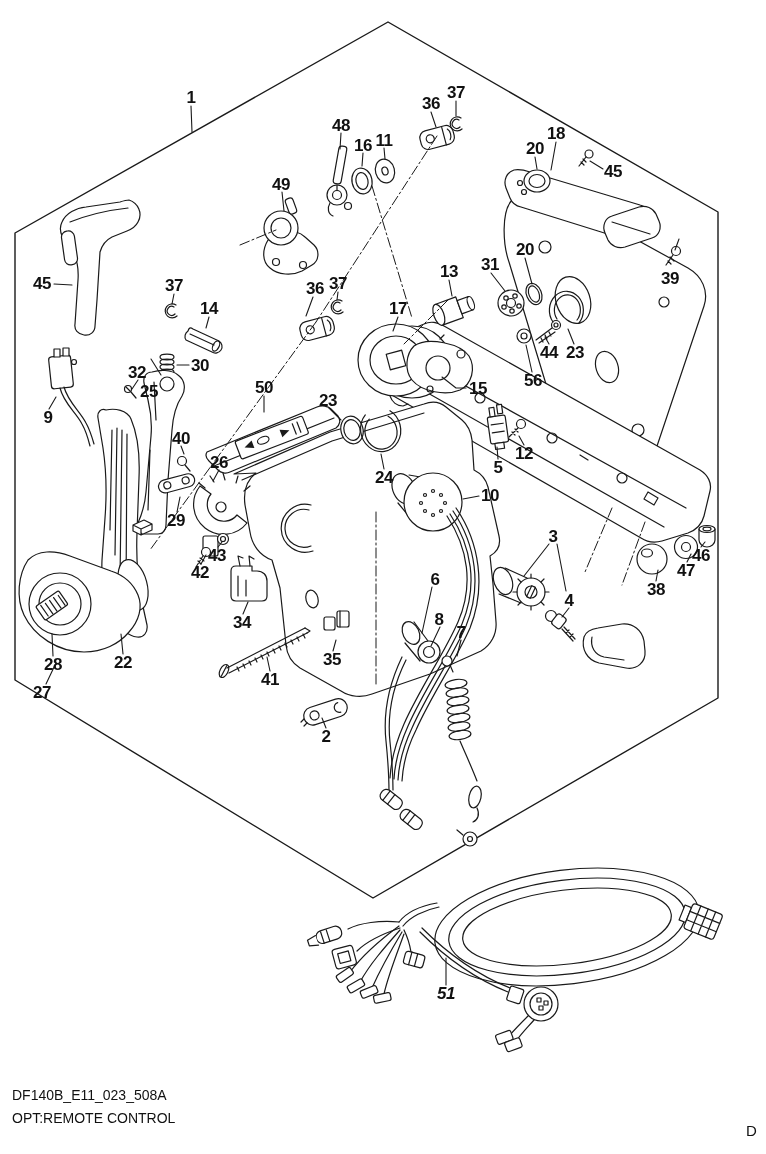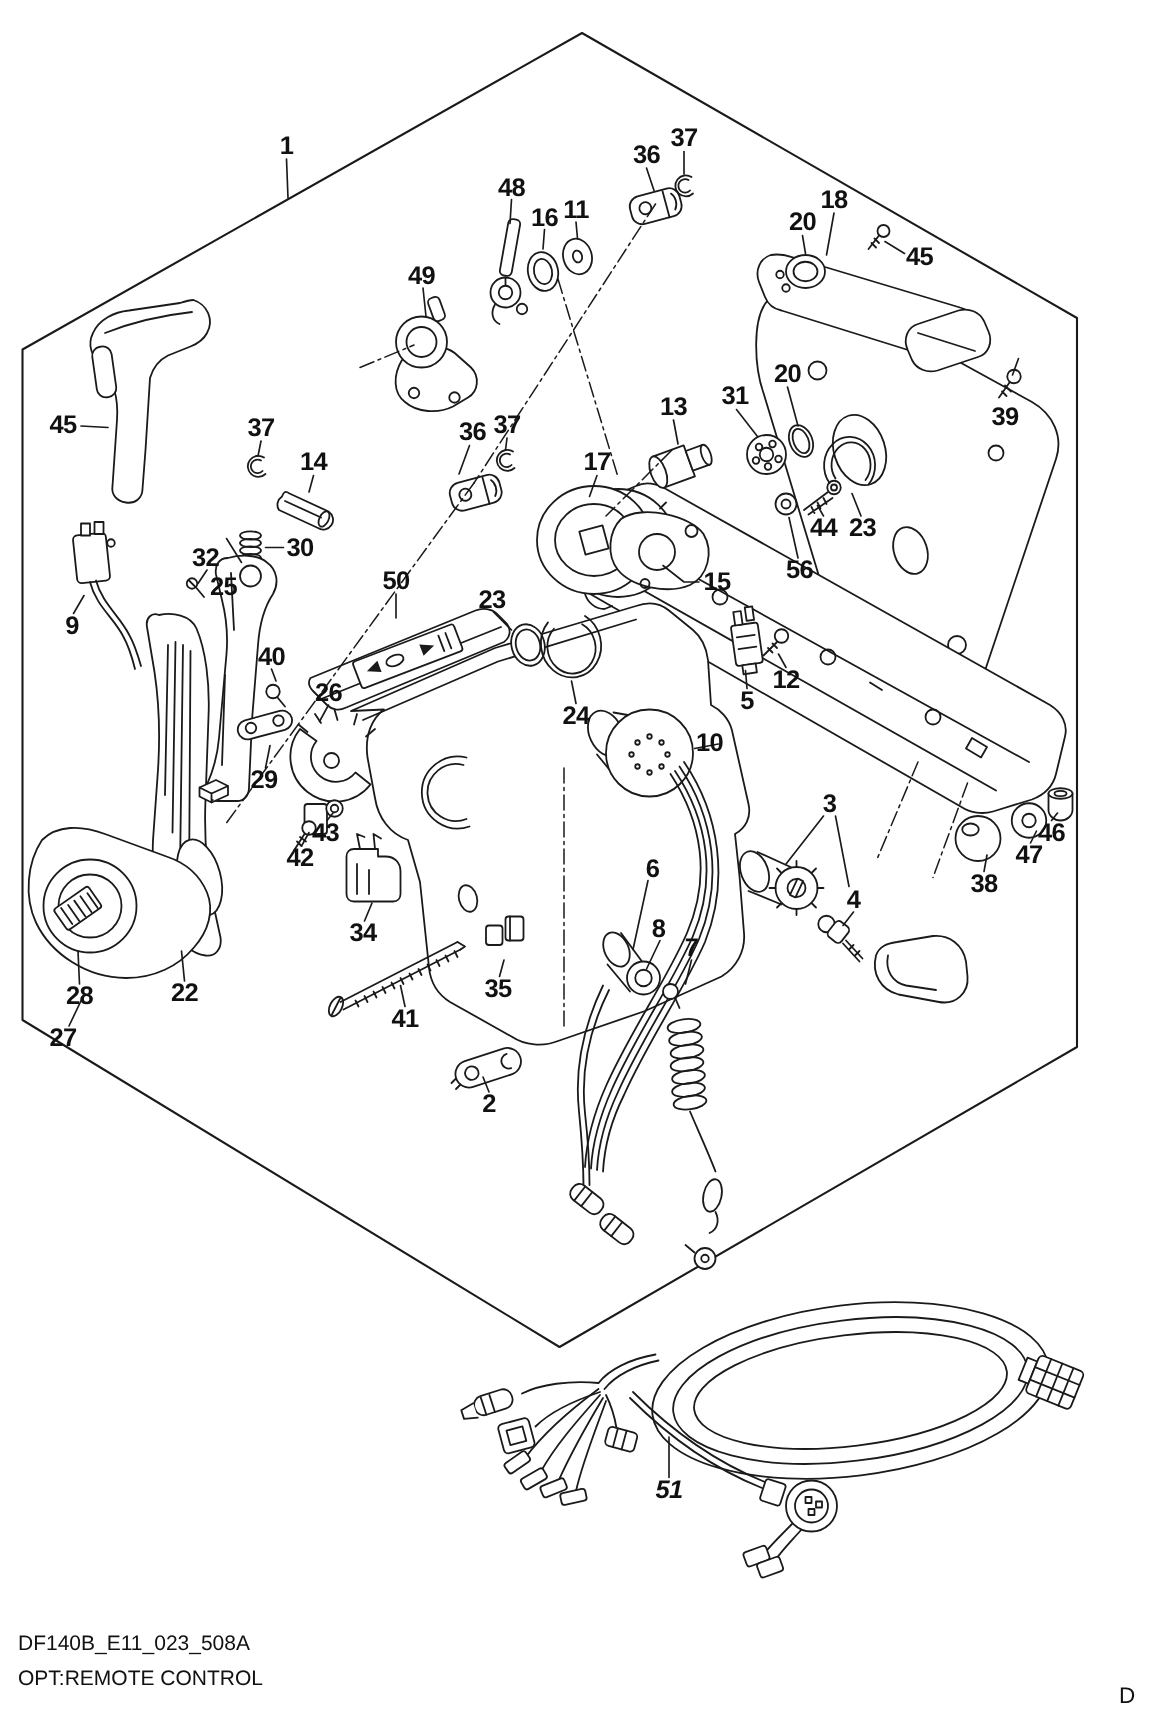--- a/index.html
+++ b/index.html
@@ -591,21 +591,21 @@
       <div class="callout" style="left: 549px; top: 352px;">44</div>
       <div class="callout" style="left: 575px; top: 352px;">23</div>
       <div class="callout" style="left: 533px; top: 380px;">56</div>
       <div class="callout" style="left: 478px; top: 388px;">15</div>
       <div class="callout" style="left: 48px; top: 417px;">9</div>
       <div class="callout" style="left: 181px; top: 438px;">40</div>
       <div class="callout" style="left: 219px; top: 462px;">26</div>
       <div class="callout" style="left: 384px; top: 477px;">24</div>
       <div class="callout" style="left: 524px; top: 453px;">12</div>
       <div class="callout" style="left: 498px; top: 467px;">5</div>
-      <div class="callout" style="left: 473px; top: 495px;">10</div>
+      <div class="callout" style="left: 490px; top: 495px;">10</div>
       <div class="callout" style="left: 176px; top: 520px;">29</div>
       <div class="callout" style="left: 553px; top: 536px;">3</div>
       <div class="callout" style="left: 217px; top: 555px;">43</div>
       <div class="callout" style="left: 701px; top: 555px;">46</div>
       <div class="callout" style="left: 200px; top: 572px;">42</div>
       <div class="callout" style="left: 686px; top: 570px;">47</div>
       <div class="callout" style="left: 435px; top: 579px;">6</div>
       <div class="callout" style="left: 656px; top: 589px;">38</div>
       <div class="callout" style="left: 569px; top: 600px;">4</div>
       <div class="callout" style="left: 439px; top: 619px;">8</div>

